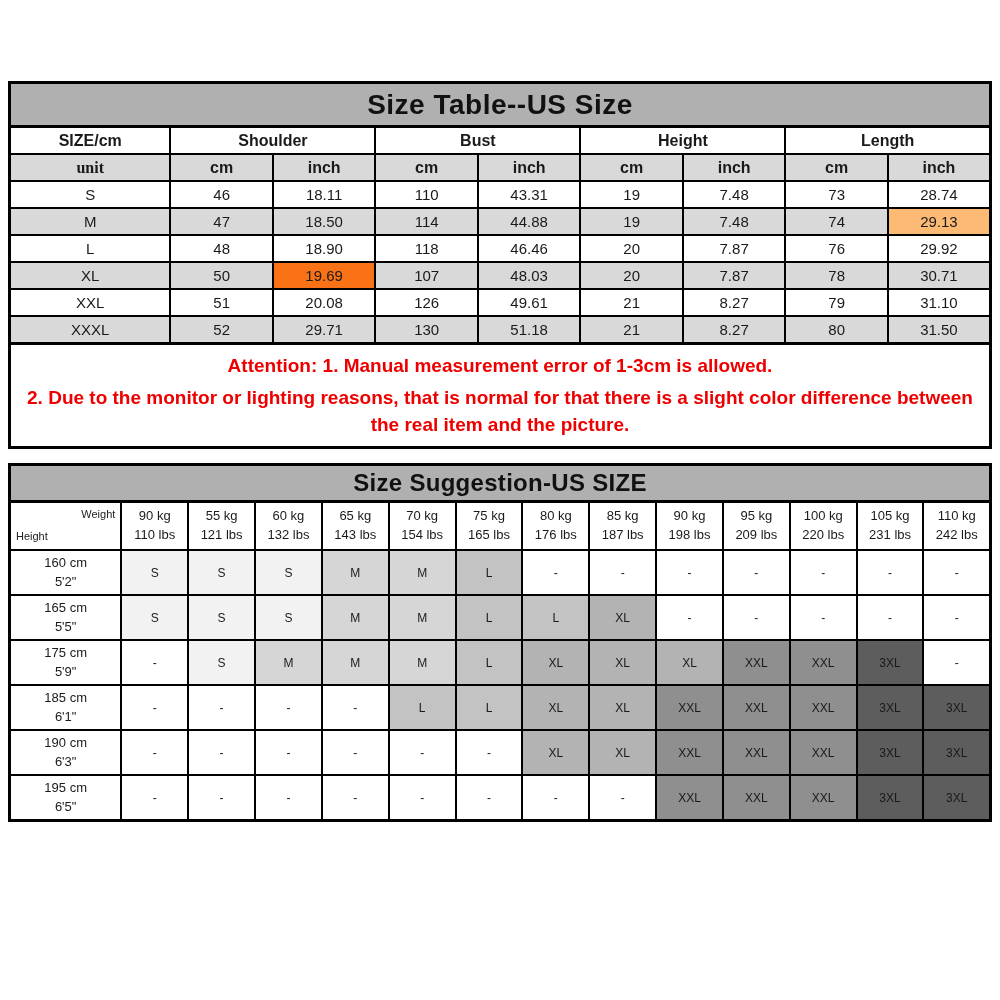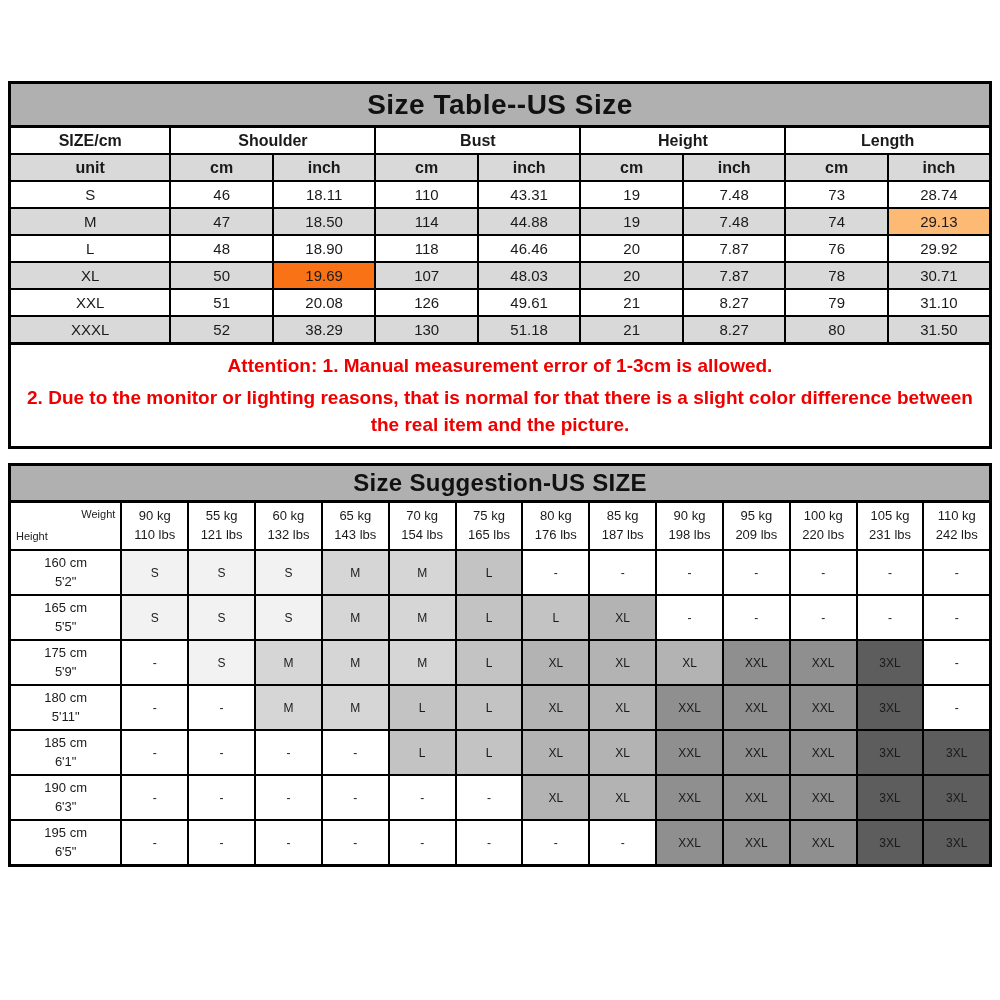--- a/index.html
+++ b/index.html
@@ -116,21 +116,21 @@
         </colgroup>
       <thead id="st-head">
           <tr>
             <th colspan="1">SIZE/cm</th>
             <th colspan="2">Shoulder</th>
             <th colspan="2">Bust</th>
             <th colspan="2">Height</th>
             <th colspan="2">Length</th>
           </tr>
           <tr class="unit-row">
-            <th style="background: rgb(217, 217, 217);">unit</th>
+            <th style="background: rgb(217, 217, 217); font-family: Liberation Serif, serif;">unit</th>
             <th style="background: rgb(217, 217, 217);">cm</th>
             <th style="background: rgb(217, 217, 217);">inch</th>
             <th style="background: rgb(217, 217, 217);">cm</th>
             <th style="background: rgb(217, 217, 217);">inch</th>
             <th style="background: rgb(217, 217, 217);">cm</th>
             <th style="background: rgb(217, 217, 217);">inch</th>
             <th style="background: rgb(217, 217, 217);">cm</th>
             <th style="background: rgb(217, 217, 217);">inch</th>
           </tr>
         </thead>
@@ -186,21 +186,21 @@
             <td>126</td>
             <td>49.61</td>
             <td>21</td>
             <td>8.27</td>
             <td>79</td>
             <td>31.10</td>
           </tr>
           <tr class="alt">
             <td style="background: rgb(217, 217, 217);">XXXL</td>
             <td style="background: rgb(217, 217, 217);">52</td>
-            <td style="background: rgb(217, 217, 217);">38.29</td>
+            <td style="background: rgb(217, 217, 217);">29.71</td>
             <td style="background: rgb(217, 217, 217);">130</td>
             <td style="background: rgb(217, 217, 217);">51.18</td>
             <td style="background: rgb(217, 217, 217);">21</td>
             <td style="background: rgb(217, 217, 217);">8.27</td>
             <td style="background: rgb(217, 217, 217);">80</td>
             <td style="background: rgb(217, 217, 217);">31.50</td>
           </tr>
         </tbody>
     </table>
 
@@ -343,39 +343,20 @@
             <td style="background: rgb(179, 179, 179);">XL</td>
             <td style="background: rgb(179, 179, 179);">XL</td>
             <td style="background: rgb(179, 179, 179);">XL</td>
             <td style="background: rgb(143, 143, 143);">XXL</td>
             <td style="background: rgb(143, 143, 143);">XXL</td>
             <td style="background: rgb(93, 93, 93);">3XL</td>
             <td style="background: rgb(255, 255, 255);">-</td>
           </tr>
           <tr>
             <th>
-              <div>180 cm</div>
-              <div>5'11"</div>
-            </th>
-            <td style="background: rgb(255, 255, 255);">-</td>
-            <td style="background: rgb(255, 255, 255);">-</td>
-            <td style="background: rgb(214, 214, 214);">M</td>
-            <td style="background: rgb(214, 214, 214);">M</td>
-            <td style="background: rgb(195, 195, 195);">L</td>
-            <td style="background: rgb(195, 195, 195);">L</td>
-            <td style="background: rgb(179, 179, 179);">XL</td>
-            <td style="background: rgb(179, 179, 179);">XL</td>
-            <td style="background: rgb(143, 143, 143);">XXL</td>
-            <td style="background: rgb(143, 143, 143);">XXL</td>
-            <td style="background: rgb(143, 143, 143);">XXL</td>
-            <td style="background: rgb(93, 93, 93);">3XL</td>
-            <td style="background: rgb(255, 255, 255);">-</td>
-          </tr>
-          <tr>
-            <th>
               <div>185 cm</div>
               <div>6'1"</div>
             </th>
             <td style="background: rgb(255, 255, 255);">-</td>
             <td style="background: rgb(255, 255, 255);">-</td>
             <td style="background: rgb(255, 255, 255);">-</td>
             <td style="background: rgb(255, 255, 255);">-</td>
             <td style="background: rgb(195, 195, 195);">L</td>
             <td style="background: rgb(195, 195, 195);">L</td>
             <td style="background: rgb(179, 179, 179);">XL</td>

